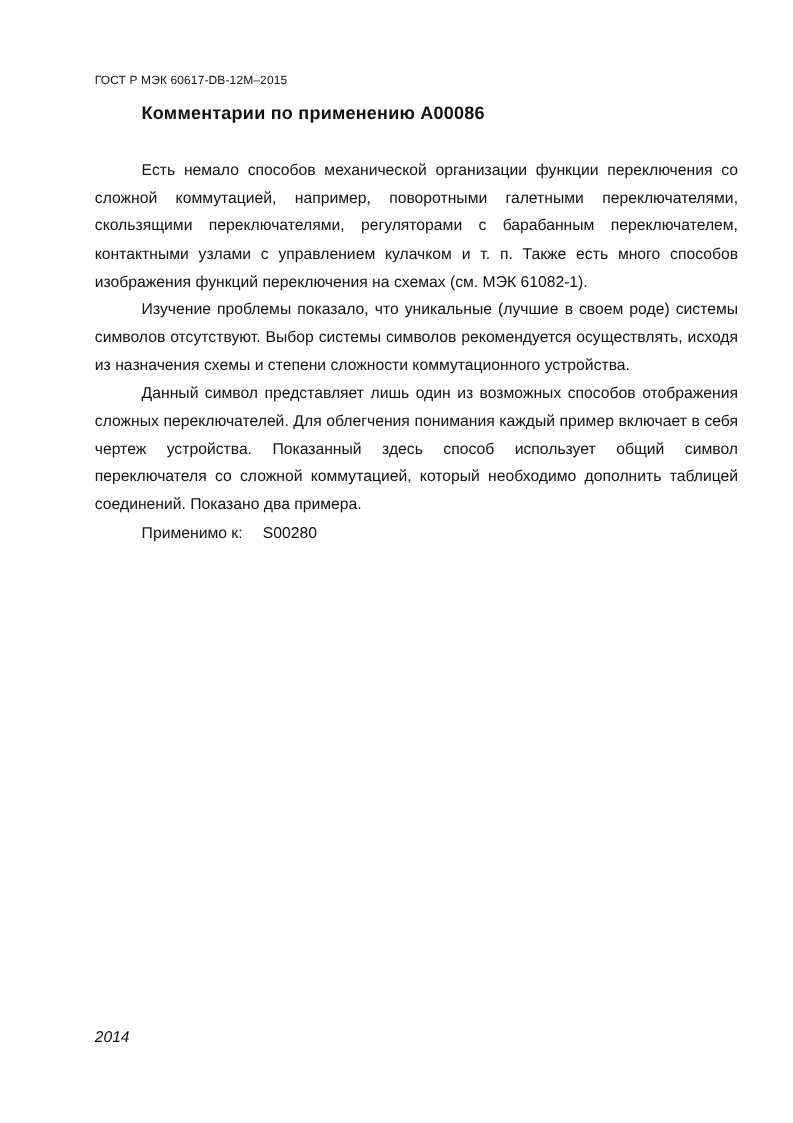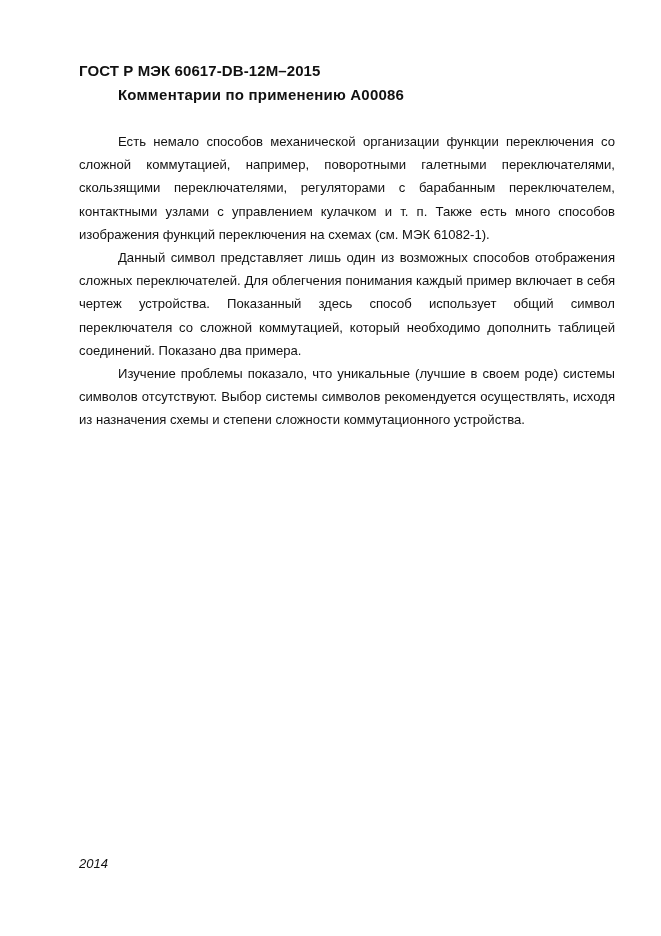--- a/index.html
+++ b/index.html
@@ -12,22 +12,22 @@
       height: 936px;
       position: relative;
       overflow: hidden;
       font-family: "Liberation Sans", sans-serif;
       color: #111111;
     }
     .doc-header {
       position: absolute;
       left: 79px;
       top: 62px;
-      font-size: 15px;
-      font-weight: bold;
+      font-size: 10px;
+      font-weight: normal;
       letter-spacing: 0.1px;
     }
     .section-title {
       position: absolute;
       left: 118px;
       top: 86px;
       font-size: 15px;
       font-weight: bold;
       letter-spacing: 0.2px;
     }
@@ -63,17 +63,20 @@
   </style>
 </head>
 <body>
 
 <div class="doc-header">ГОСТ Р МЭК 60617-DB-12M–2015</div>
 
 <div class="section-title">Комментарии по применению A00086</div>
 
 <div class="body-text">
   <p class="para">Есть немало способов механической организации функции переключения со сложной коммутацией, например, поворотными галетными переключателями, скользящими переключателями, регуляторами с барабанным переключателем, контактными узлами с управлением кулачком и т. п. Также есть много способов изображения функций переключения на схемах (см. МЭК 61082-1).</p>
+  <p class="para">Изучение проблемы показало, что уникальные (лучшие в своем роде) системы символов отсутствуют. Выбор системы символов рекомендуется осуществлять, исходя из назначения схемы и степени сложности коммутационного устройства.</p>
   <p class="para">Данный символ  представляет лишь один из возможных способов отображения сложных переключателей. Для облегчения понимания каждый пример включает в себя чертеж устройства. Показанный здесь способ использует общий символ  переключателя со сложной коммутацией, который необходимо дополнить таблицей соединений. Показано два примера.</p>
-  <p class="para">Изучение проблемы показало, что уникальные (лучшие в своем роде) системы символов отсутствуют. Выбор системы символов рекомендуется осуществлять, исходя из назначения схемы и степени сложности коммутационного устройства.</p>
+  <p class="applies">
+    <span class="label">Применимо к:</span><span>S00280</span>
+  </p>
 </div>
 
 <div class="page-number">2014</div>
 
 </body></html>

